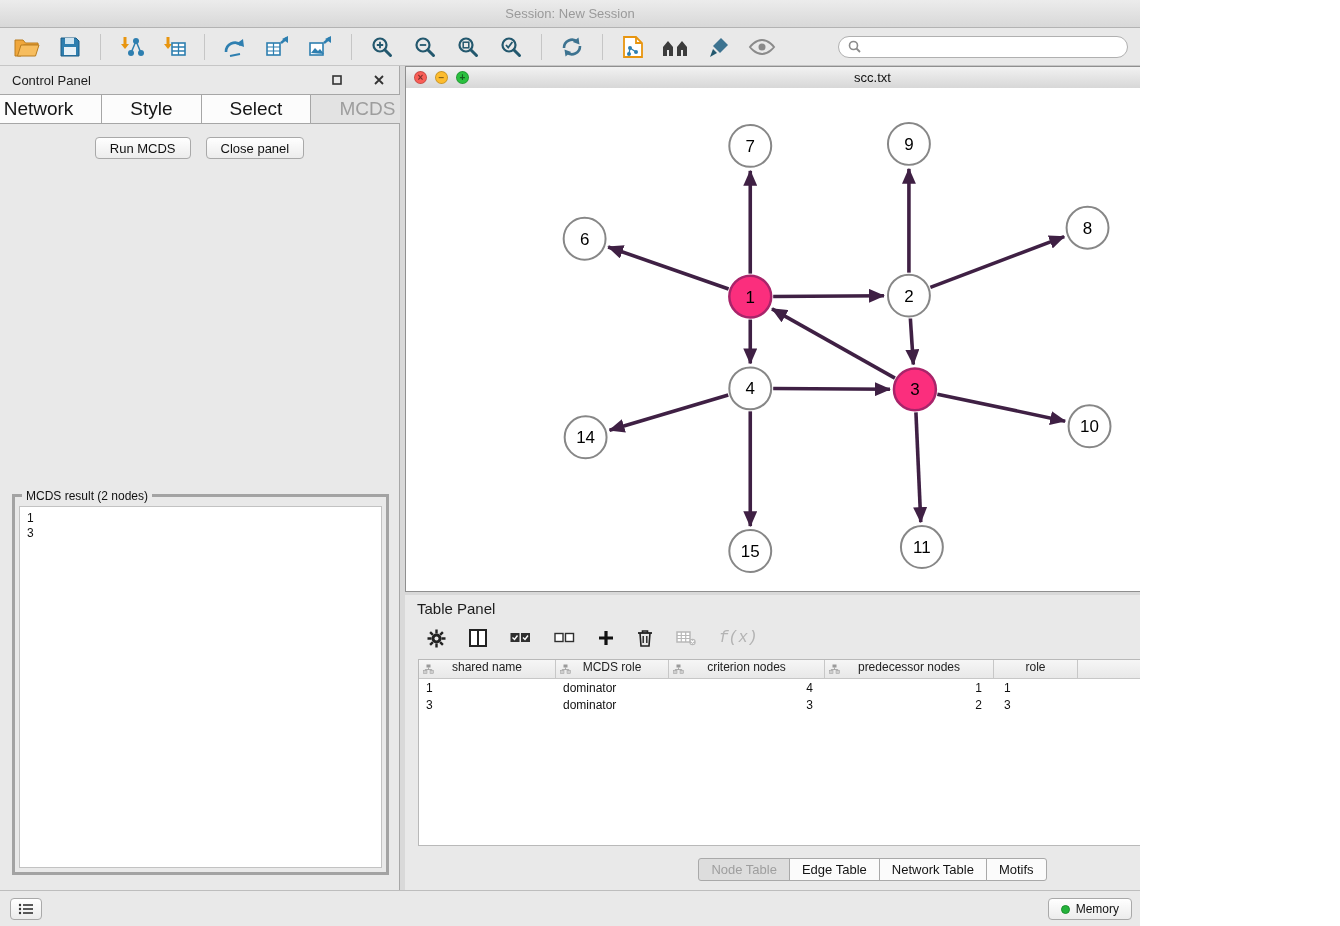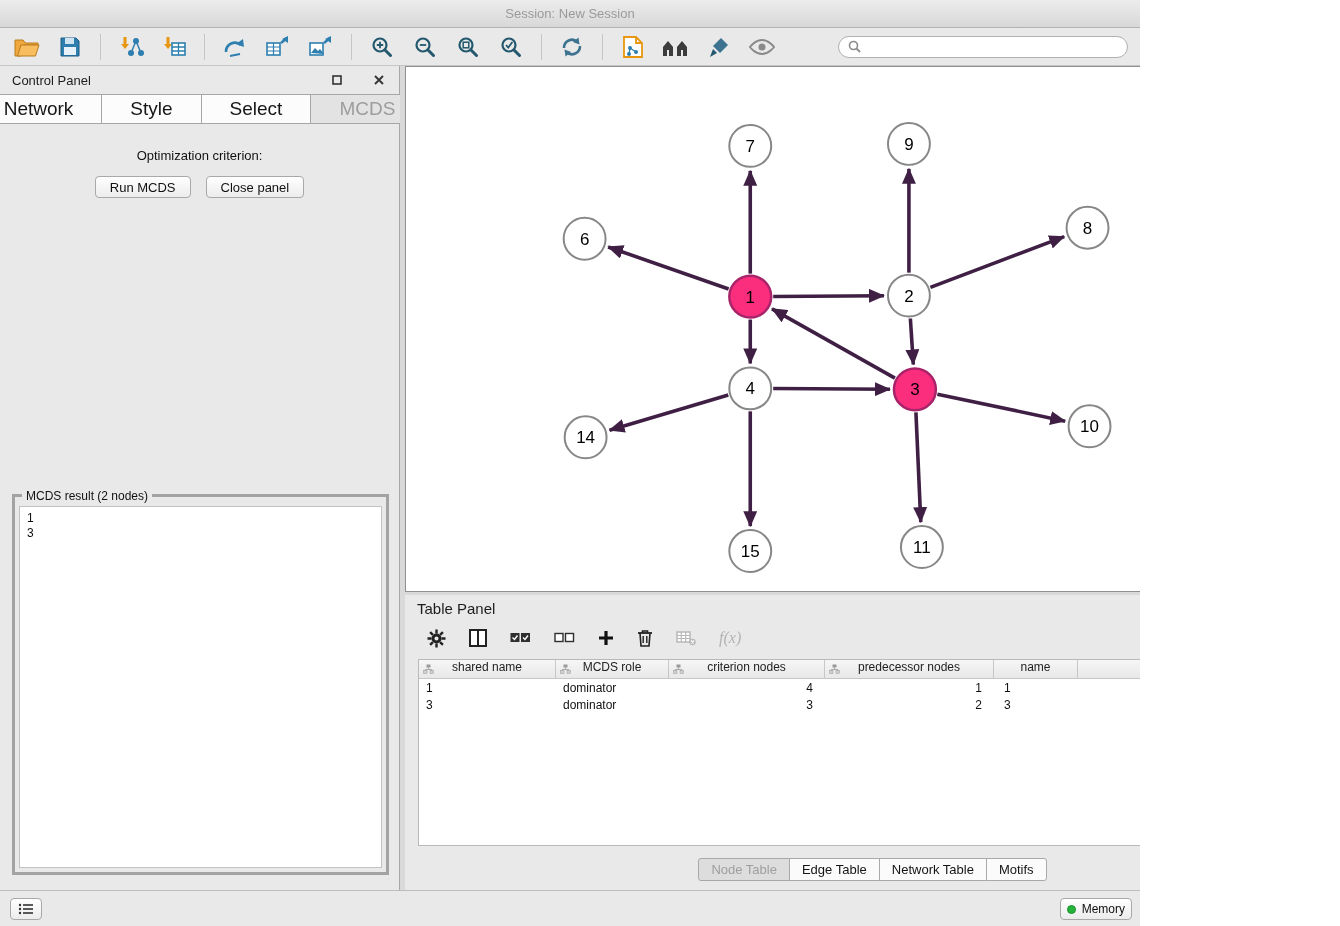--- a/index.html
+++ b/index.html
@@ -54,42 +54,42 @@
   .light.green::after{content:"+";}
   .nw-canvas{position:absolute;left:0;top:21px;right:0;bottom:0;background:#fff;}
   svg.graph{width:100%;height:100%;display:block;}
 
   
   .table-panel{position:absolute;left:405px;top:595px;width:935px;height:295px;background:#e9e9e9;box-sizing:border-box;}
   .tp-head{height:26px;display:flex;align-items:center;padding:0 12px;gap:13px;}
   .tp-title{font-size:15px;flex:1;color:#1c1c1c;}
   .tp-toolbar{height:34px;display:flex;align-items:center;gap:23px;padding-left:22px;}
   .ticon{display:flex;align-items:center;justify-content:center;background:none;border:none;padding:0;height:24px;}
-  .fx{font-family:Liberation Serif, serif;font-style:italic;font-size:16px;color:#b3b3b3;}
+  .fx{font-family:Liberation Mono, monospace;font-style:italic;font-size:16px;color:#b3b3b3;}
   .table-wrap{position:absolute;left:13px;right:8px;top:64px;bottom:44px;background:#fff;border:1px solid #b9b9b9;box-sizing:border-box;overflow:hidden;}
   .thead{display:flex;height:19px;background:linear-gradient(#f6f6f6,#e8e8e8);border-bottom:1px solid #c7c7c7;box-sizing:border-box;}
   .th{position:relative;display:flex;align-items:flex-start;justify-content:center;font-size:12px;color:#222;border-right:1px solid #c7c7c7;box-sizing:border-box;}
   .th .tree{position:absolute;left:4px;top:4px;}
   .th.filler{flex:1;border-right:none;}
   .c0{width:137px;}.c1{width:113px;}.c2{width:156px;}.c3{width:169px;}.c4{width:84px;}
   .tr{display:flex;height:17px;align-items:center;font-size:12px;color:#111;}
   .td{box-sizing:border-box;}
   .td.c0,.td.c1{padding-left:7px;text-align:left;}
   .td.c2,.td.c3{text-align:right;padding-right:12px;}
   .td.c4{padding-left:10px;text-align:left;}
   .tp-tabs{position:absolute;left:0;right:0;bottom:9px;display:flex;justify-content:center;}
   .tp-tab{font-size:13px;padding:3px 12px;border:1px solid #a9a9a9;background:#fbfbfb;color:#141414;margin-left:-1px;}
   .tp-tab:first-child{border-radius:3px 0 0 3px;margin-left:0;}
   .tp-tab:last-child{border-radius:0 3px 3px 0;}
   .tp-tab.active{background:#dddddd;color:#9e9e9e;}
 
   
   .statusbar{position:absolute;left:0;top:890px;width:100%;height:36px;border-top:1px solid #bdbdbd;background:#e9e9e9;box-sizing:border-box;}
   .sb-left{position:absolute;left:10px;top:7px;width:32px;height:22px;border:1px solid #a9a9a9;border-radius:4px;background:linear-gradient(#fff,#ececec);display:flex;align-items:center;justify-content:center;padding:0;}
-  .sb-mem{position:absolute;right:8px;top:7px;height:22px;border:1px solid #a9a9a9;border-radius:4px;background:linear-gradient(#fff,#ececec);display:flex;align-items:center;gap:6px;padding:0 6px;font-size:12px;color:#111;font-family:"Liberation Sans",sans-serif;}
+  .sb-mem{position:absolute;right:8px;top:7px;height:22px;border:1px solid #a9a9a9;border-radius:4px;background:linear-gradient(#fff,#ececec);display:flex;align-items:center;gap:6px;padding:0 12px;font-size:12px;color:#111;font-family:"Liberation Sans",sans-serif;}
   .mem-dot{width:9px;height:9px;border-radius:50%;background:#24b33b;border:1px solid #1a8f2d;box-sizing:border-box;}
 </style>
 </head>
 <body>
 
 <div class="app">
 
   <div class="titlebar">
     <span class="titlebar-text">Session: New Session</span>
   </div>
@@ -241,37 +241,44 @@
             <path d="M1 1l8 8M9 1l-8 8" stroke="#333" stroke-width="1.8"></path>
           </svg>
       </button>
     </div>
     <div class="cp-tabs">
       <div class="cp-tab">Network</div>
       <div class="cp-tab">Style</div>
       <div class="cp-tab">Select</div>
       <div class="cp-tab active">MCDS</div>
     </div>
-    <div class="opt-label">Optimization criterion:</div>
     <div class="btn-row">
       <button class="push-btn">Run MCDS</button>
       <button class="push-btn">Close panel</button>
     </div>
     <div class="result-group">
       <span class="group-label">MCDS result (2 nodes)</span>
       <div class="result-list">
         <div>1</div>
         <div>3</div>
       </div>
     </div>
   </div>
 
   <div class="v-split"></div>
 
   <div class="network-window">
+    <div class="nw-titlebar">
+      <div class="traffic">
+        <button class="light red"></button>
+        <button class="light yellow"></button>
+        <button class="light green"></button>
+      </div>
+      <span class="nw-title">scc.txt</span>
+    </div>
     <div class="nw-canvas">
       <svg class="graph" viewBox="0 0 935 504">
           <defs>
             <marker id="arrow" markerUnits="userSpaceOnUse" markerWidth="16" markerHeight="14" refX="15" refY="7" orient="auto">
               <polygon points="0,0 16,7 0,14" fill="#3f2044"></polygon>
             </marker>
           </defs>
           <line x1="345" y1="186" x2="345" y2="83" stroke="#3f2044" stroke-width="3.6" marker-end="url(#arrow)"></line>
           <line x1="323.28718253123094" y1="201.4135938964542" x2="202.60088855300984" y2="159.24609359081066" stroke="#3f2044" stroke-width="3.6" marker-end="url(#arrow)"></line>
           <line x1="367.9995451264251" y1="208.85534877278977" x2="479.00049442779874" y2="208.1572295947937" stroke="#3f2044" stroke-width="3.6" marker-end="url(#arrow)"></line>
@@ -440,21 +447,21 @@
         <div class="th c3">
           <svg class="tree" width="11" height="10" viewBox="0 0 11 10">
               <rect x="3.5" y="0.5" width="4" height="3" fill="#9a9a9a"></rect>
               <rect x="0.5" y="6.5" width="3.5" height="3" fill="#cfcfcf" stroke="#9a9a9a" stroke-width="0.5"></rect>
               <rect x="7" y="6.5" width="3.5" height="3" fill="#cfcfcf" stroke="#9a9a9a" stroke-width="0.5"></rect>
               <path d="M5.5 3.5v2M2.2 6.5v-1h6.6v1" stroke="#9a9a9a" fill="none" stroke-width="0.8"></path>
             </svg>
           <span>predecessor nodes</span>
         </div>
         <div class="th c4">
-          <span>name</span>
+          <span>role</span>
         </div>
         <div class="th filler"></div>
       </div>
       <div class="tr">
         <div class="td c0">1</div>
         <div class="td c1">dominator</div>
         <div class="td c2">4</div>
         <div class="td c3">1</div>
         <div class="td c4">1</div>
       </div>

